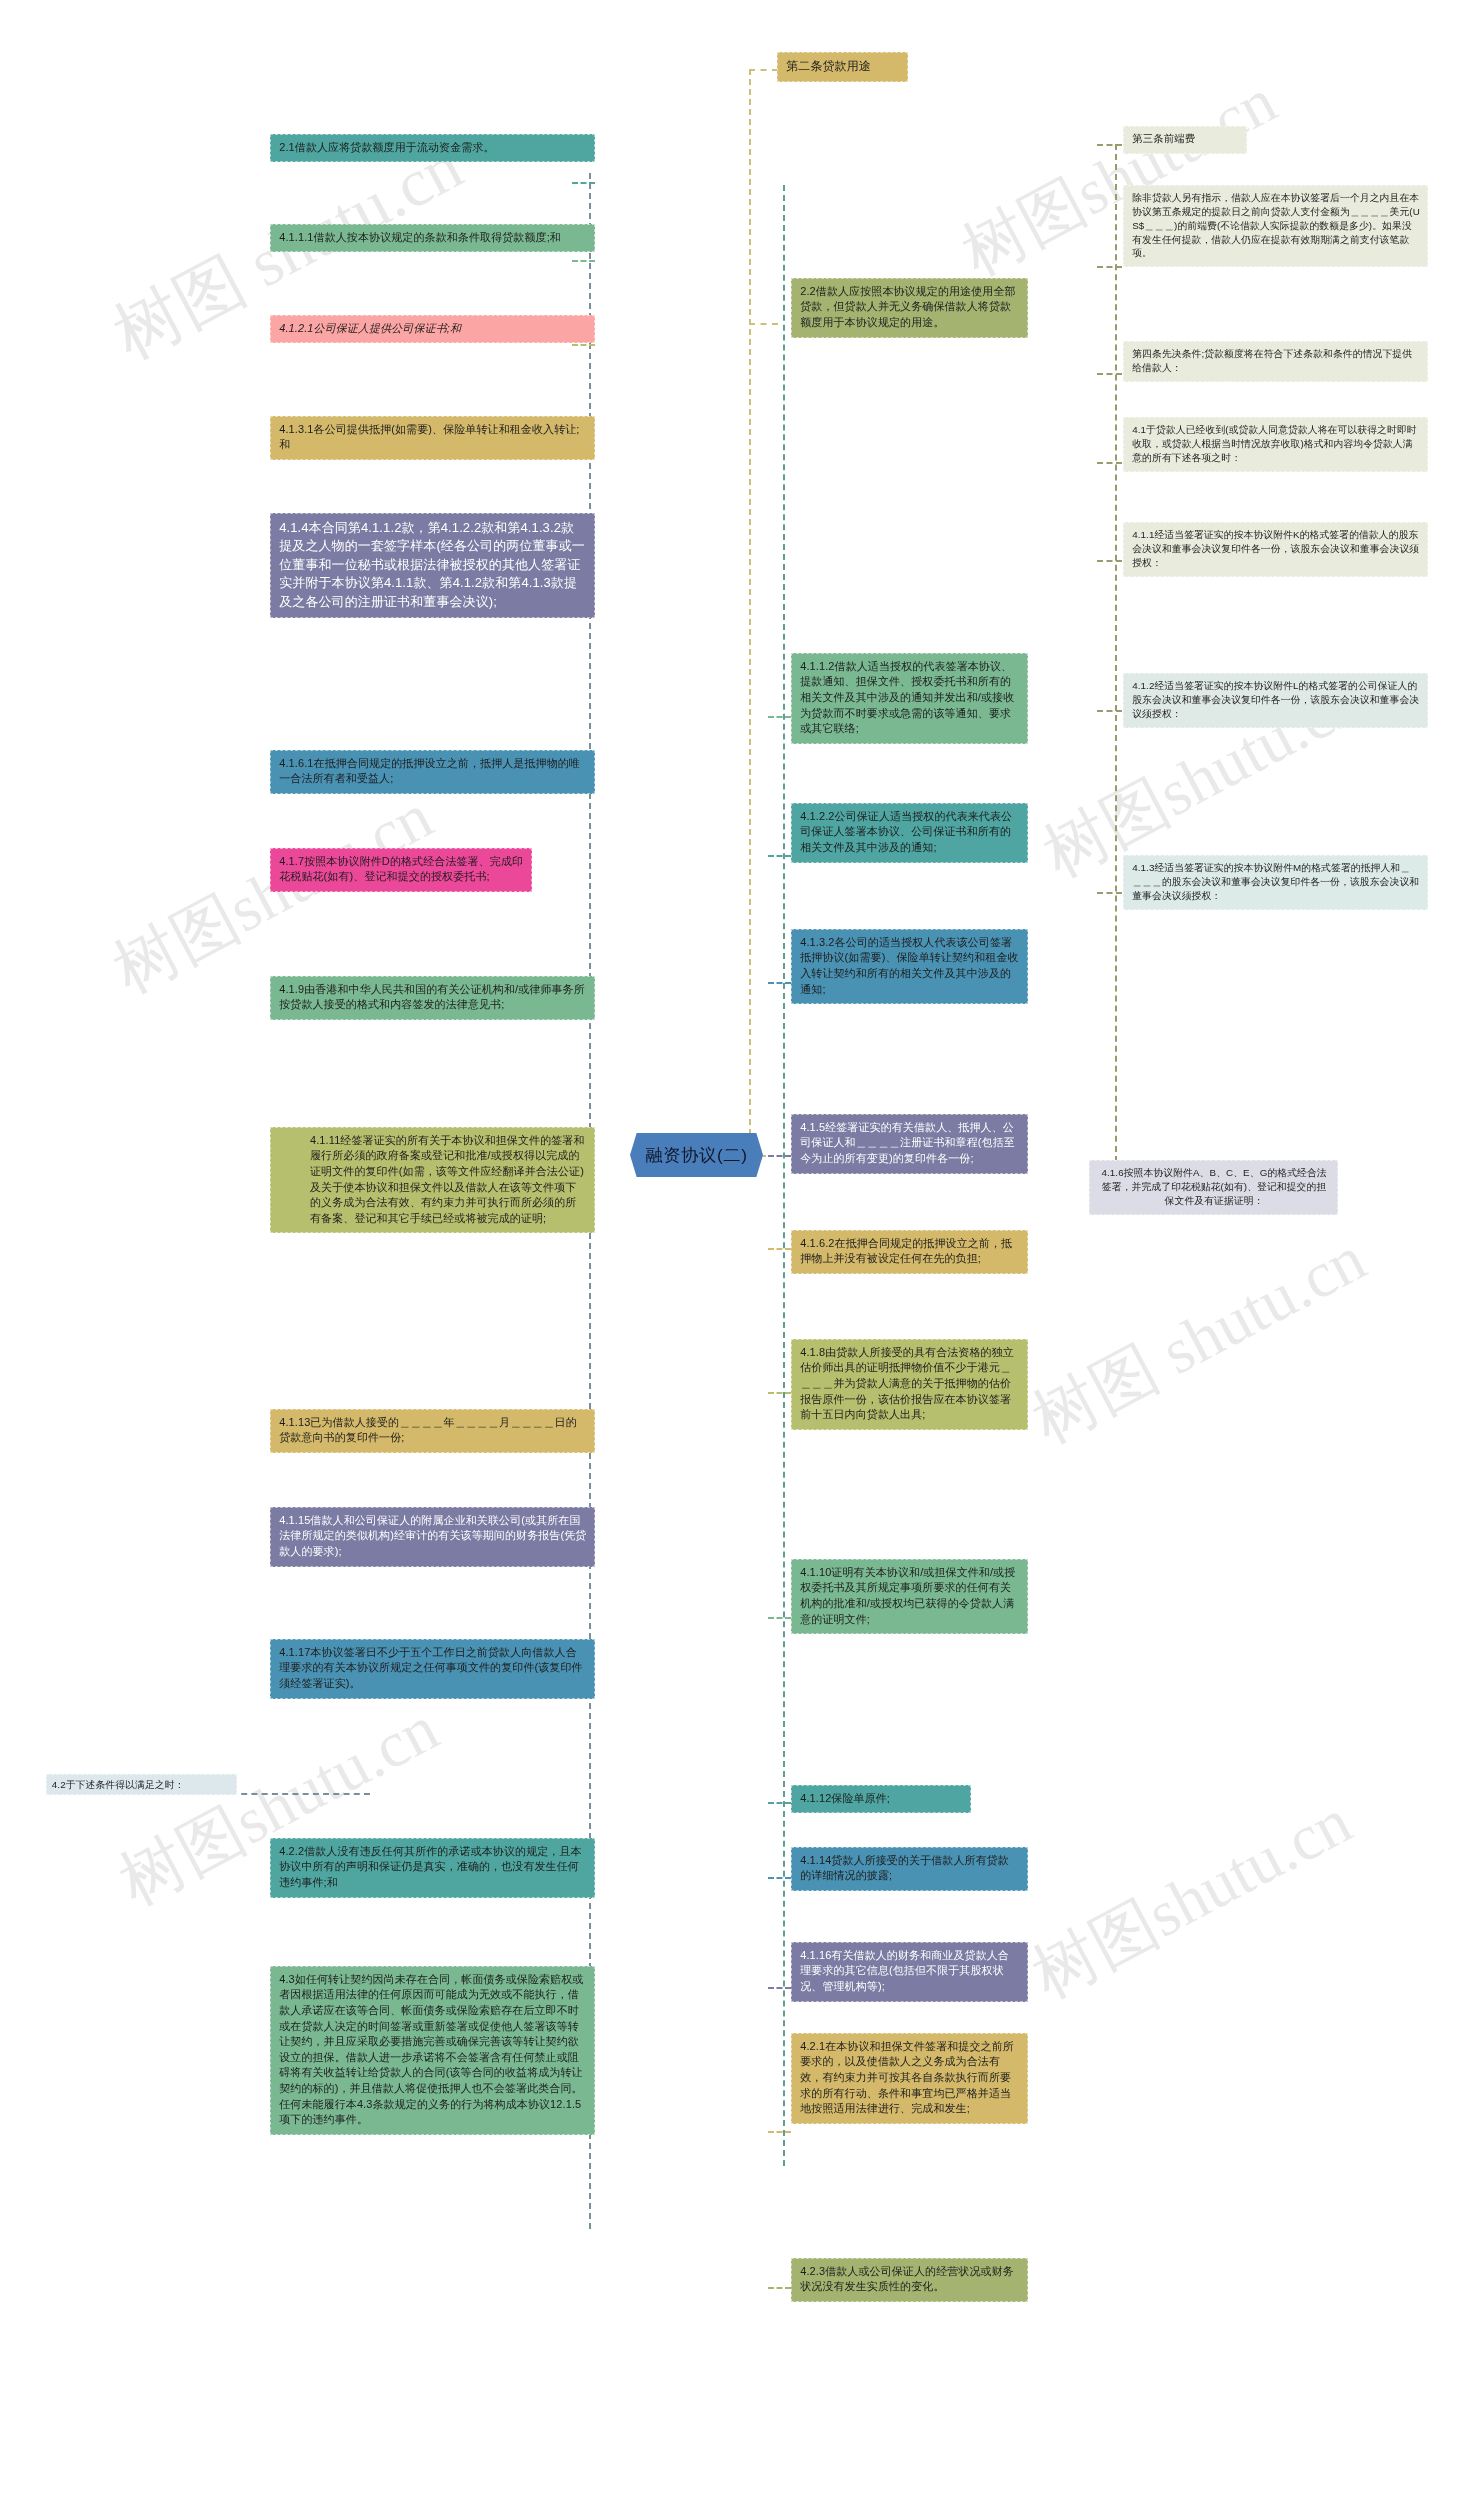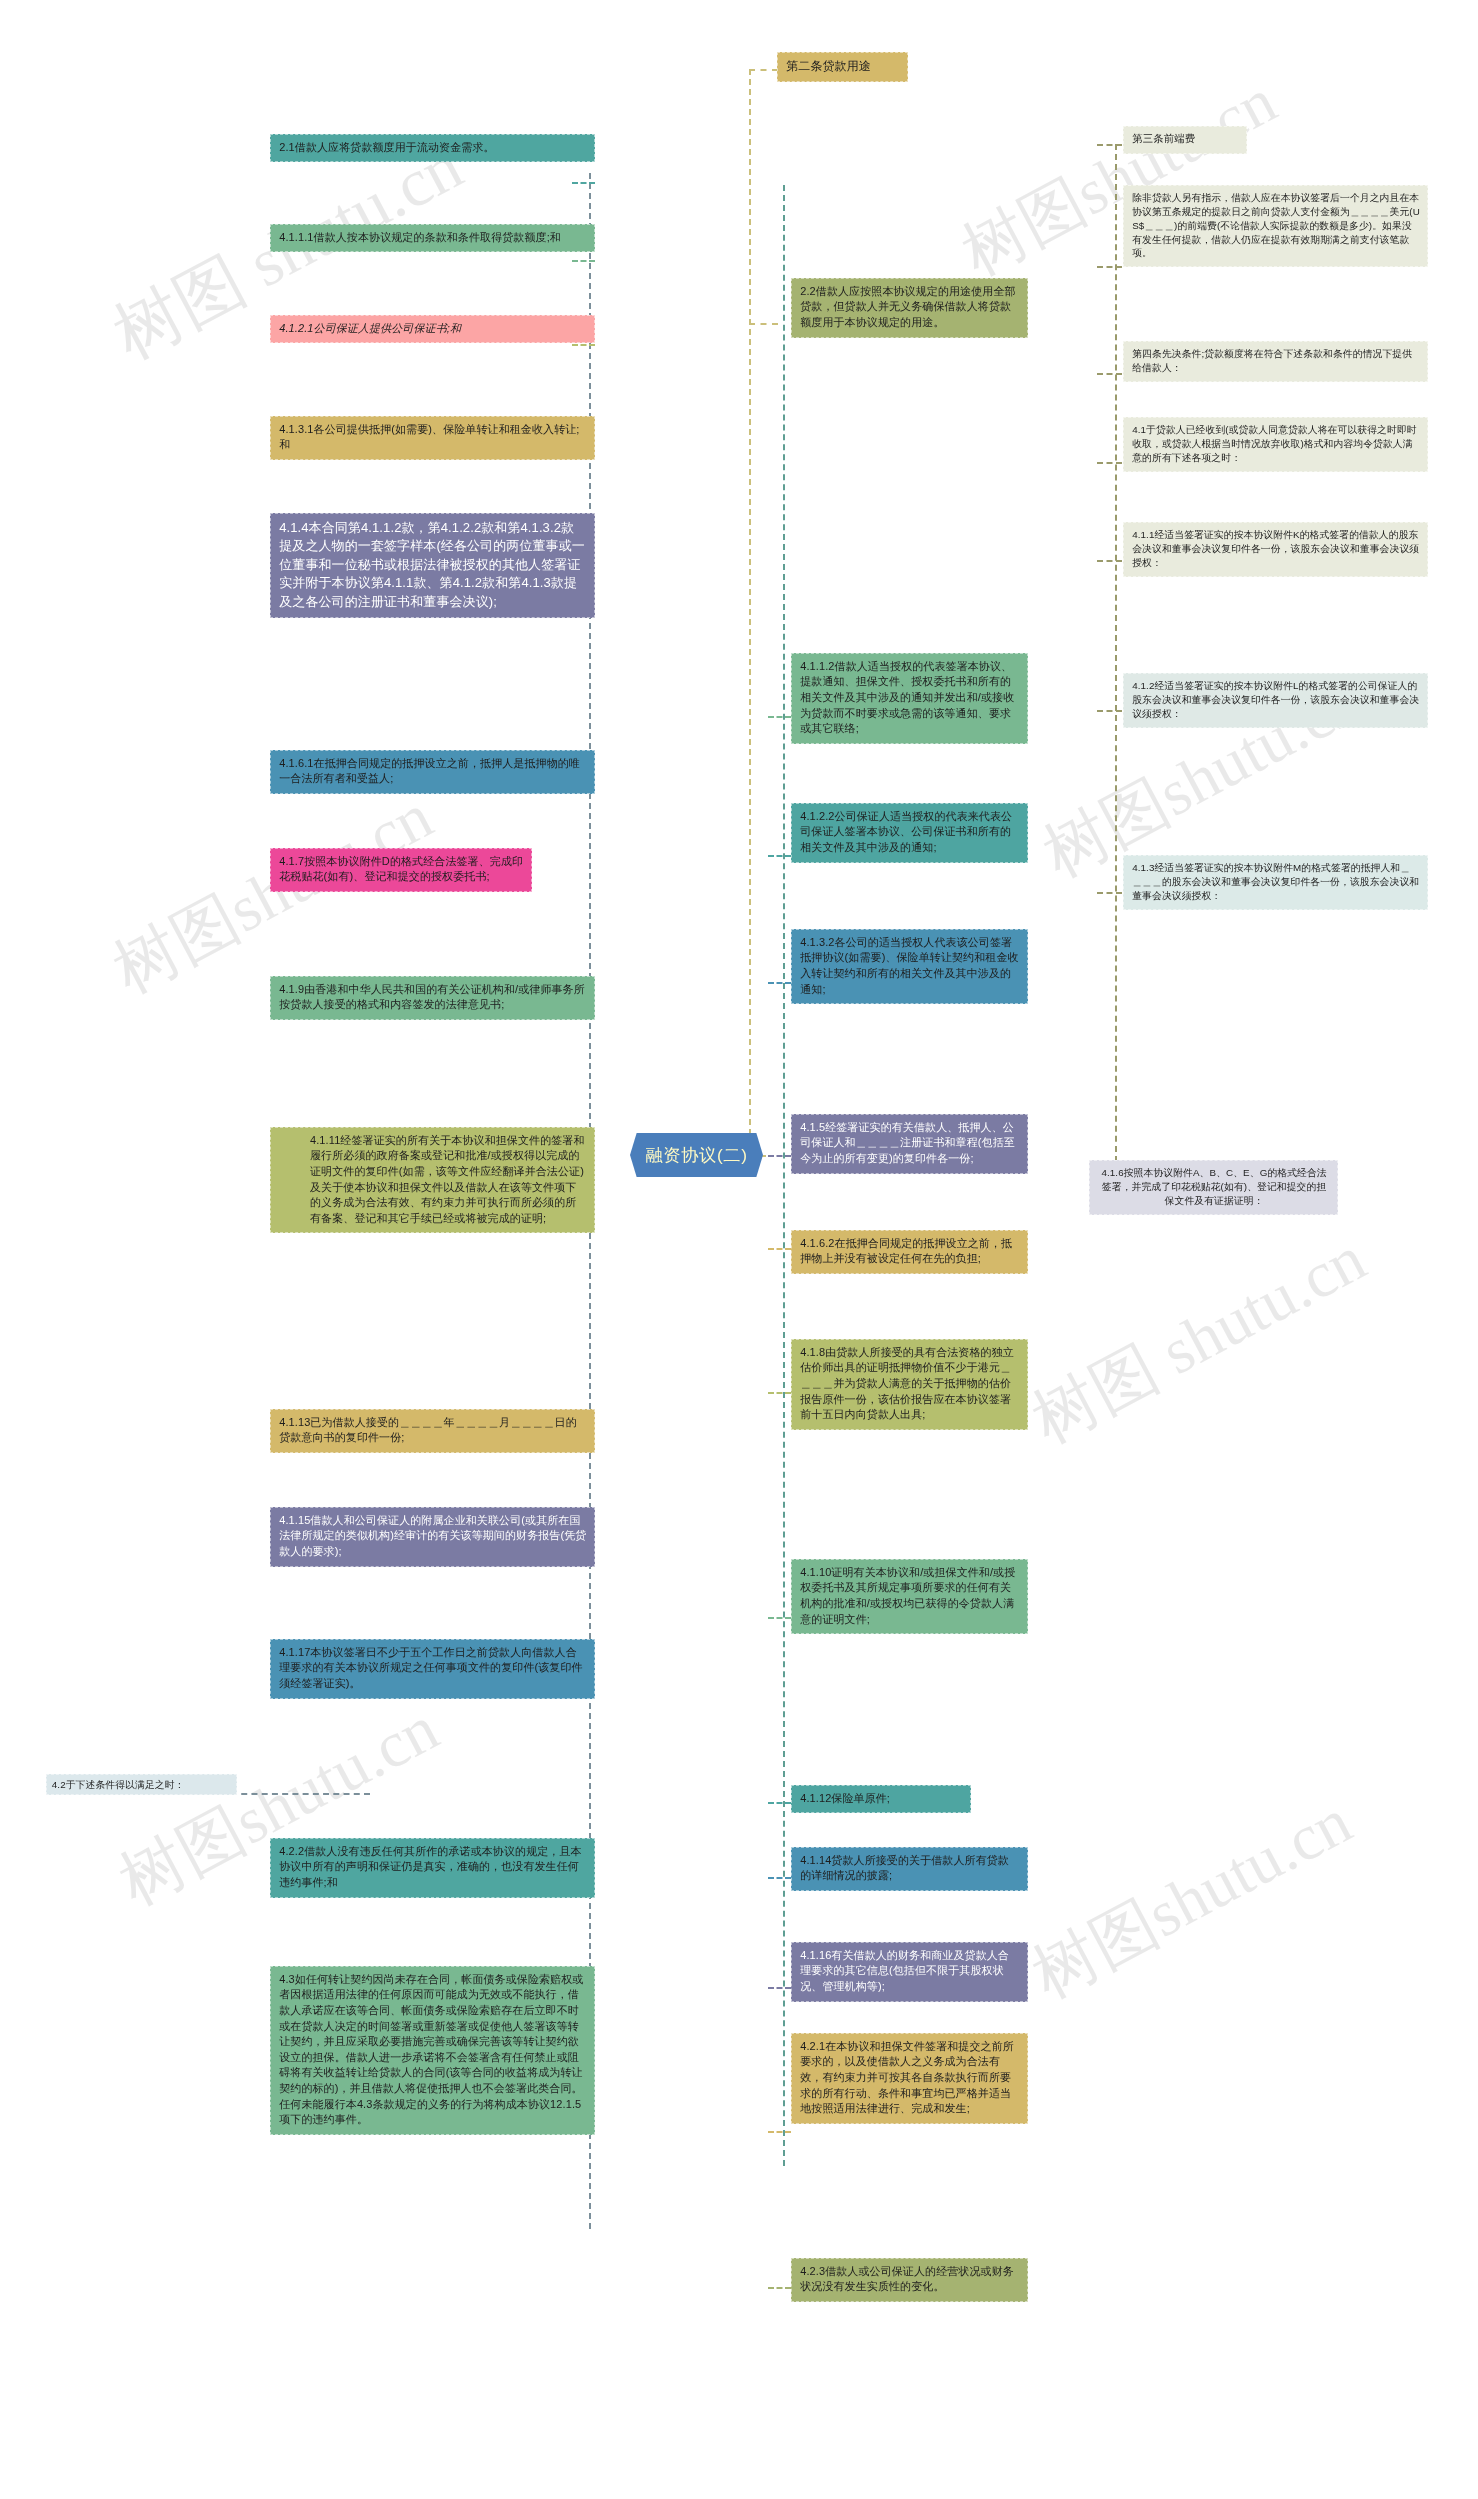--- a/index.html
+++ b/index.html
@@ -62,21 +62,21 @@
   }
   .node.dark   { color: #1d1d1d; }
   .node.light  { color: #ffffff; }
 
   
   #root-node {
     position: absolute;
     display: flex;
     align-items: center;
     justify-content: center;
-    color: #fef9c3;
+    color: #0f172a;
     font-size: 17.3px;
     letter-spacing: 0.6px;
     clip-path: polygon(5% 0%, 95% 0%, 100% 50%, 95% 100%, 5% 100%, 0% 50%);
     -webkit-clip-path: polygon(5% 0%, 95% 0%, 100% 50%, 95% 100%, 5% 100%, 0% 50%);
   }
 </style>
 </head>
 <body>
 
 <div id="canvas">

